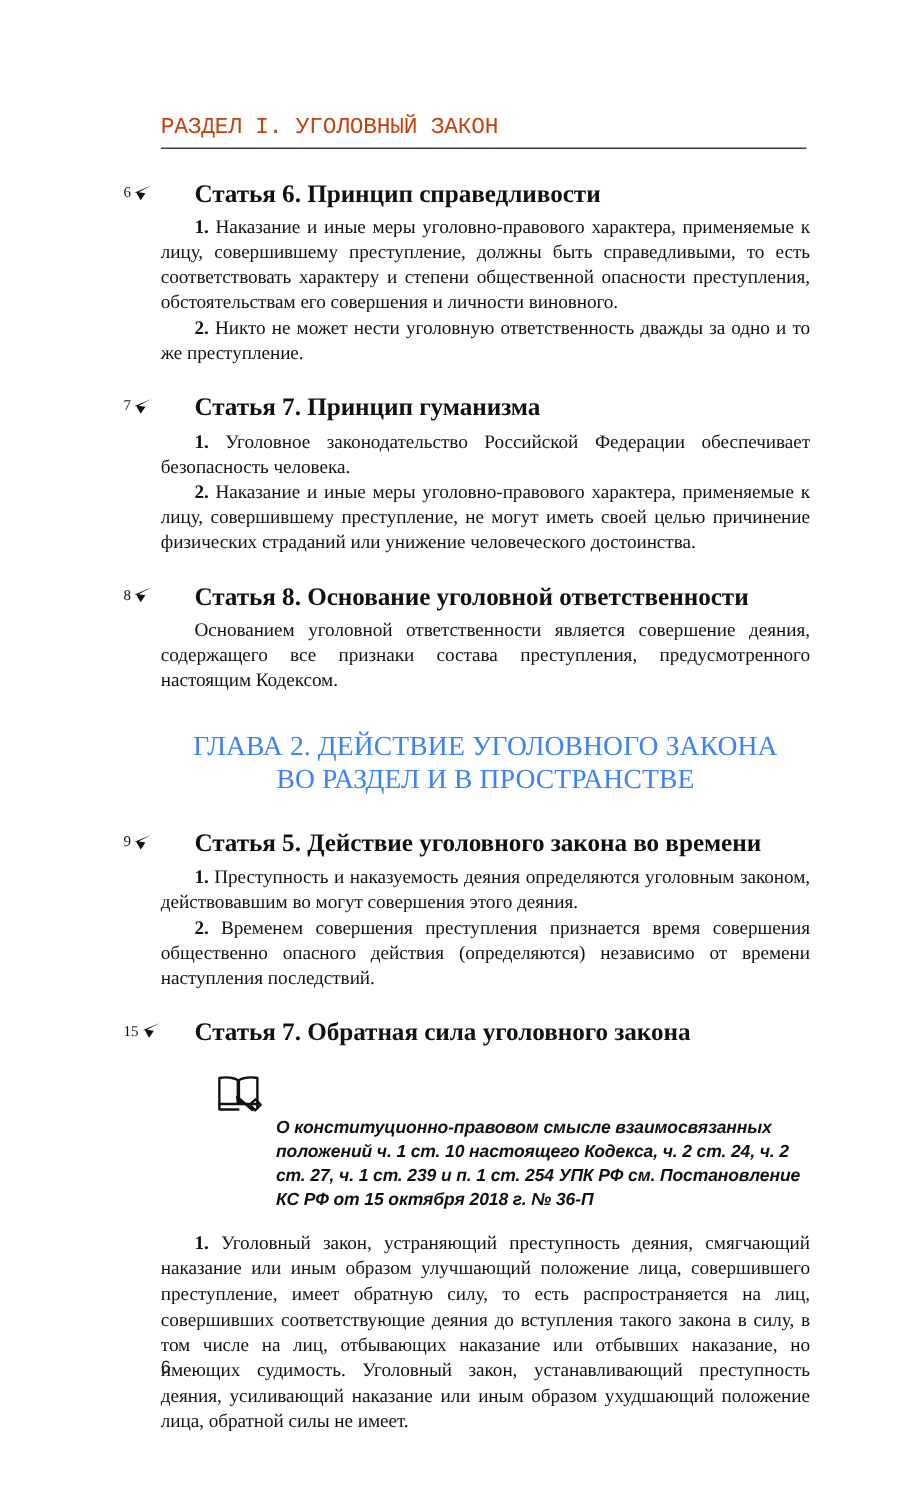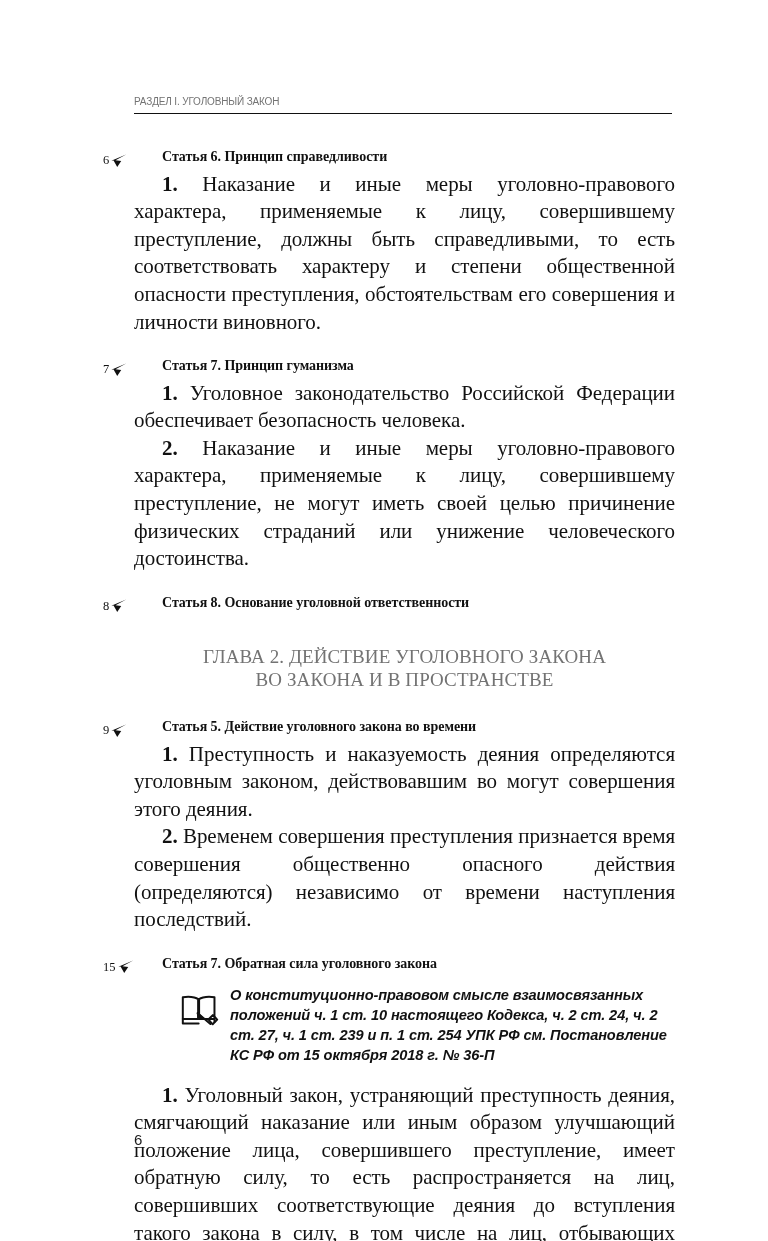--- a/index.html
+++ b/index.html
@@ -22,24 +22,24 @@
   }
 
   
   .running-head {
     position: absolute;
     left: 134px;
     top: 96px;
     width: 538px;
   }
   .running-head-text {
-    font-family: Liberation Sans, sans-serif;
-    font-size: 10px;
+    font-family: Liberation Mono, monospace;
+    font-size: 19px;
     letter-spacing: -0.15px;
-    color: #737373;
+    color: #c2410c;
     white-space: nowrap;
     line-height: 1.1;
   }
   .running-head-rule {
     margin-top: 6px;
     border-top: 1.4px solid #111111;
     width: 538px;
   }
 
   
@@ -75,57 +75,57 @@
   .marker-arrow {
     display: inline-block;
     margin-left: 1px;
     width: 17px;
     height: 17px;
     vertical-align: middle;
   }
   .marker-arrow svg { display: block; }
 
   h2.article-title {
-    font-size: 14px;
+    font-size: 21px;
     font-weight: bold;
     margin: 0;
     padding: 0;
     line-height: 1.25;
     text-indent: 28px;
     letter-spacing: -0.05px;
   }
 
   p.para {
-    font-size: 21px;
+    font-size: 16px;
     line-height: 1.315;
     margin: 0;
     padding: 0;
     text-align: justify;
     text-indent: 28px;
     letter-spacing: -0.05px;
     -webkit-hyphens: manual;
     hyphens: manual;
   }
   p.para .num {
     font-weight: bold;
   }
 
   .gap-after-title { height: 5px; }
   .gap-between-articles { height: 21px; }
 
   
   .chapter-heading {
     margin: 0;
     padding: 0;
-    font-size: 19px;
+    font-size: 23px;
     font-weight: normal;
     text-align: center;
     line-height: 1.2;
     letter-spacing: 0.1px;
-    color: #737373;
+    color: #3b82f6;
   }
   .chapter-heading .line { display: block; white-space: nowrap; }
   .gap-before-chapter { height: 30px; }
   .gap-after-chapter  { height: 26px; }
 
   
   .callout {
     display: flex;
     align-items: flex-start;
     margin: 14px 0 0 0;
@@ -141,20 +141,21 @@
   .callout-text {
     flex: 1 1 auto;
     font-family: "Liberation Sans", "DejaVu Sans", sans-serif;
     font-weight: bold;
     font-style: italic;
     font-size: 14.6px;
     line-height: 1.36;
     color: #111111;
     letter-spacing: -0.1px;
     text-align: left;
+    margin-top: 44px;
   }
   .gap-after-callout { height: 16px; }
 
   
   .folio {
     position: absolute;
     left: 134px;
     top: 1131px;
     font-family: "Liberation Sans", "DejaVu Sans", sans-serif;
     font-size: 15px;
@@ -178,20 +179,21 @@
         <span class="margin-num">6</span>
         <span class="marker-arrow">
           <svg viewBox="0 0 20 20" width="17" height="17" aria-hidden="true">
             <path d="M19 3 L6.5 9.6 L13.2 10.6 L8.5 17.5 L4.2 9.9 L1.5 10.4 Z" fill="#111111"></path>
           </svg>
         </span>
       </div>
       <h2 class="article-title">Статья 6. Принцип справедливости</h2>
       <div class="gap-after-title"></div>
       <p class="para"><span class="num">1.</span><span> Наказание и иные меры уголовно-правового характера, приме­няемые к лицу, совершившему преступление, должны быть справед­ливыми, то есть соответствовать характеру и степени общественной опасности преступления, обстоятельствам его совершения и личности виновного.</span></p>
+      <p class="para"><span class="num">2.</span><span> Никто не может нести уголовную ответственность дважды за одно и то же преступление.</span></p>
     </div>
 
     <div class="gap-between-articles"></div>
 
     <div class="art-block">
       <div class="margin-marker">
         <span class="margin-num">7</span>
         <span class="marker-arrow">
           <svg viewBox="0 0 20 20" width="17" height="17" aria-hidden="true">
             <path d="M19 3 L6.5 9.6 L13.2 10.6 L8.5 17.5 L4.2 9.9 L1.5 10.4 Z" fill="#111111"></path>
@@ -210,27 +212,28 @@
       <div class="margin-marker">
         <span class="margin-num">8</span>
         <span class="marker-arrow">
           <svg viewBox="0 0 20 20" width="17" height="17" aria-hidden="true">
             <path d="M19 3 L6.5 9.6 L13.2 10.6 L8.5 17.5 L4.2 9.9 L1.5 10.4 Z" fill="#111111"></path>
           </svg>
         </span>
       </div>
       <h2 class="article-title">Статья 8. Основание уголовной ответственности</h2>
       <div class="gap-after-title"></div>
+      <p class="para"><span>Основанием уголовной ответственности является совершение дея­ния, содержащего все признаки состава преступления, предусмотрен­ного настоящим Кодексом.</span></p>
     </div>
 
     <div class="gap-before-chapter"></div>
 
     <h1 class="chapter-heading">
       <span class="line">ГЛАВА 2. ДЕЙСТВИЕ УГОЛОВНОГО ЗАКОНА</span>
-      <span class="line">ВО ЗАКОНА И В ПРОСТРАНСТВЕ</span>
+      <span class="line">ВО РАЗДЕЛ И В ПРОСТРАНСТВЕ</span>
     </h1>
 
     <div class="gap-after-chapter"></div>
 
     <div class="art-block">
       <div class="margin-marker">
         <span class="margin-num">9</span>
         <span class="marker-arrow">
           <svg viewBox="0 0 20 20" width="17" height="17" aria-hidden="true">
             <path d="M19 3 L6.5 9.6 L13.2 10.6 L8.5 17.5 L4.2 9.9 L1.5 10.4 Z" fill="#111111"></path>

